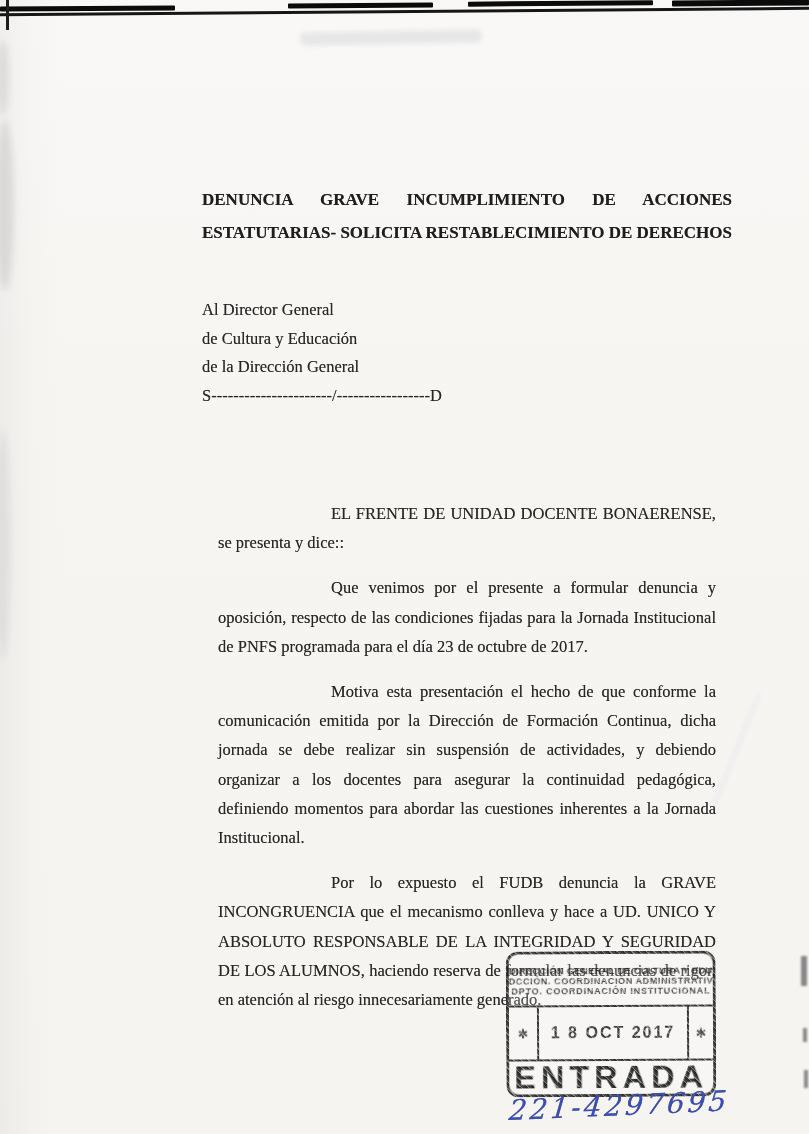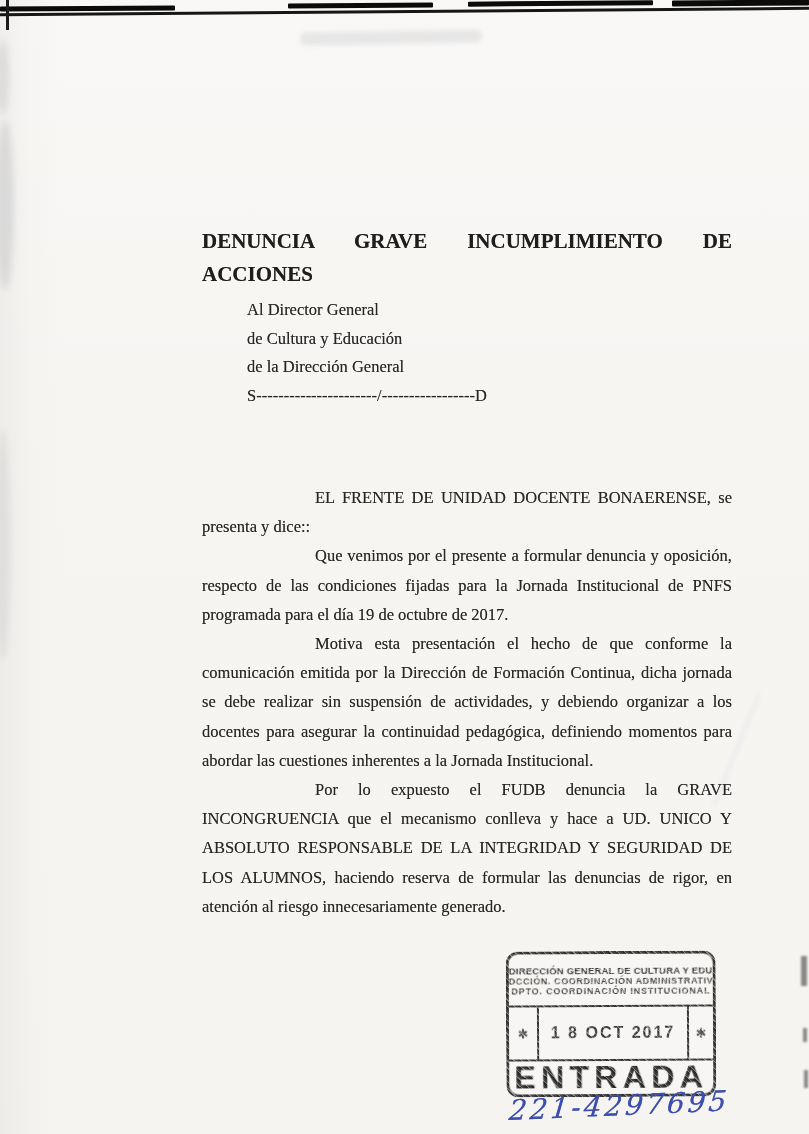--- a/index.html
+++ b/index.html
@@ -31,35 +31,34 @@
   .ghost-top{position:absolute;left:300px;top:31px;width:182px;height:13px;background:rgba(110,110,120,0.12);filter:blur(2px);transform:rotate(-1deg);border-radius:6px;}
   .ghost-streak{position:absolute;left:735px;top:690px;width:3px;height:120px;background:rgba(130,140,180,0.12);filter:blur(2px);transform:rotate(22deg);}
   .edge-tick{position:absolute;background:rgba(45,45,48,0.55);filter:blur(0.8px);}
   .tick1{left:801px;top:956px;width:6px;height:30px;}
   .tick2{left:803px;top:1028px;width:4px;height:14px;}
   .tick3{left:804px;top:1070px;width:4px;height:18px;}
   
   .doc-text{color:#262626;text-shadow:0 0 0.5px rgba(50,50,50,0.55);}
   .title{
     position:absolute;left:202px;top:183px;width:530px;
-    font-size:21px;font-weight:bold;line-height:33px;color:#1e1e1e;
+    font-size:17px;font-weight:bold;line-height:33px;color:#1e1e1e;
     text-shadow:0 0 0.5px rgba(30,30,30,0.6);
-    margin-top:42px;
   }
   .title-l1{text-align:justify;text-align-last:justify;}
   .title-l2{text-align:left;}
   .addressee{
     position:absolute;left:202px;top:296px;width:420px;
-    font-size:16.5px;line-height:28.6px;margin-left:45px;
+    font-size:16.5px;line-height:28.6px;
   }
   .body-text{
     position:absolute;left:202px;top:483px;width:530px;
     font-size:16.5px;line-height:29.2px;text-align:justify;
   }
-  .body-text p{margin:0;text-indent:113px;}
+  .body-text p{margin:16px;text-indent:113px;}
   
   .stamp{
     position:absolute;left:506px;top:951px;width:210px;height:146px;
     color:#2b2b2b;
     border:3px solid #2b2b2b;border-radius:12px;
     box-sizing:border-box;
     background:rgba(250,250,248,0.25);
     font-family:"Liberation Sans", sans-serif;
     transform:rotate(-0.3deg);
     filter:blur(0.3px) contrast(1.05);
@@ -121,32 +120,33 @@
   <div class="smudge smudge-b"></div>
   <div class="smudge smudge-c"></div>
   <div class="ghost-top"></div>
   <div class="ghost-streak"></div>
   <div class="edge-tick tick1"></div>
   <div class="edge-tick tick2"></div>
   <div class="edge-tick tick3"></div>
 
   <div class="title doc-text">
     <div class="title-l1">DENUNCIA GRAVE INCUMPLIMIENTO DE ACCIONES</div>
+    <div class="title-l2">ESTATUTARIAS- SOLICITA RESTABLECIMIENTO DE DERECHOS</div>
   </div>
 
   <div class="addressee doc-text">
     <div>Al Director General</div>
     <div>de Cultura y Educación</div>
     <div>de la Dirección General</div>
     <div>S----------------------/-----------------D</div>
   </div>
 
   <div class="body-text doc-text">
     <p>EL FRENTE DE UNIDAD DOCENTE BONAERENSE,  se presenta y dice::</p>
-    <p>Que venimos por el presente a formular denuncia y oposición, respecto de las condiciones fijadas para la Jornada Institucional de PNFS programada para el día 19 de octubre de 2017.</p>
+    <p>Que venimos por el presente a formular denuncia y oposición, respecto de las condiciones fijadas para la Jornada Institucional de PNFS programada para el día 23 de octubre de 2017.</p>
     <p>Motiva esta presentación el hecho de que conforme la comunicación emitida por la Dirección de Formación Continua, dicha jornada se debe realizar sin suspensión de actividades, y debiendo organizar a los docentes para asegurar la continuidad pedagógica, definiendo momentos para abordar las cuestiones inherentes a la Jornada Institucional.</p>
     <p>Por lo expuesto el  FUDB denuncia la GRAVE INCONGRUENCIA que el mecanismo conlleva y hace a UD. UNICO Y ABSOLUTO RESPONSABLE DE LA INTEGRIDAD Y SEGURIDAD DE LOS ALUMNOS, haciendo reserva de formular las denuncias de rigor, en atención al riesgo innecesariamente generado.</p>
   </div>
 
   <div class="stamp">
     <div class="stamp-header">
       <div class="l1">DIRECCIÓN GENERAL DE CULTURA Y EDUCACIÓN</div>
       <div class="l2">DCCIÓN. COORDINACIÓN ADMINISTRATIVA</div>
       <div class="l3">DPTO. COORDINACIÓN INSTITUCIONAL</div>
     </div>

